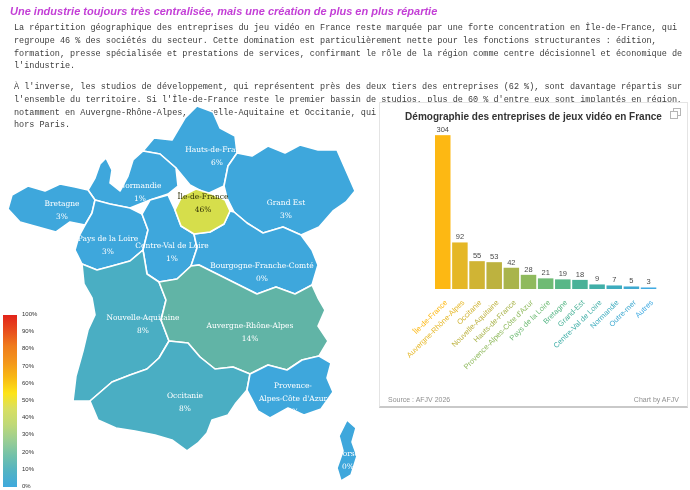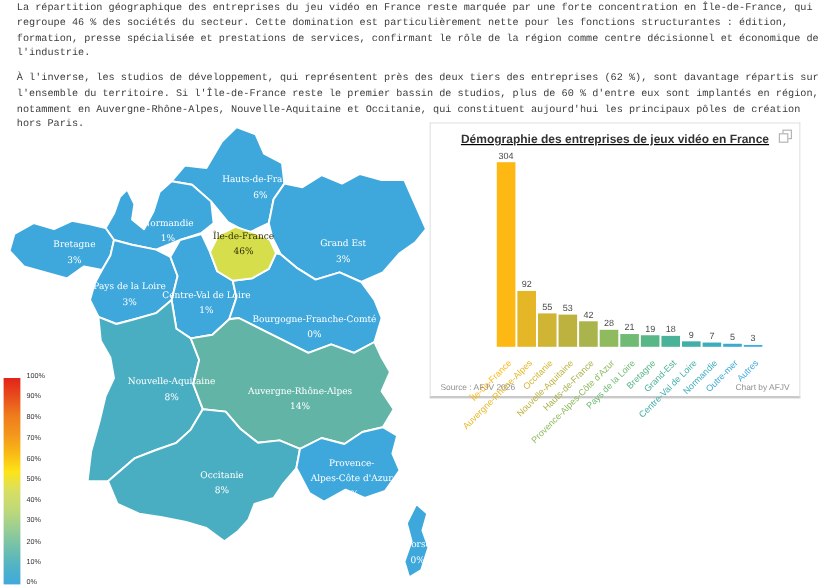--- a/index.html
+++ b/index.html
@@ -10,35 +10,36 @@
   .intro p{font-size:8.5px;color:#3d3d3d;line-height:1.5;margin:0 6px 8px 14px;font-family:Liberation Mono, monospace;}
 
   .map-svg{position:absolute;left:0;top:98px;}
   .map-svg path{stroke:#fff;stroke-width:1.6;stroke-linejoin:round;}
   .map-svg text{font-family:"DejaVu Serif","Liberation Serif",serif;font-size:7.5px;text-anchor:middle;}
 
   .legend-wrap{position:absolute;left:3px;top:313px;width:44px;height:178px;}
   .legend-bar{position:absolute;left:0;top:2px;width:14px;height:172px;}
   .legend-label{position:absolute;left:19px;font-size:6px;color:#333;white-space:nowrap;}
 
-  .chart-panel{position:absolute;left:358px;top:102px;width:309px;height:230px;background:#fff;
-               border:1px solid #e4e4e4;border-bottom:2px solid #c9c9c9;box-sizing:border-box;text-decoration:underline;}
+  .chart-panel{position:absolute;left:379px;top:102px;width:309px;height:306px;background:#fff;
+               border:1px solid #e4e4e4;border-bottom:2px solid #c9c9c9;box-sizing:border-box;}
   .chart-title{text-align:center;font-weight:bold;font-size:10px;color:#333;margin:8px 14px 0 14px;}
   .export-icon{position:absolute;top:5px;right:6px;width:11px;height:11px;}
   .export-icon .sq1{position:absolute;left:0;bottom:0;width:6px;height:6px;border:1px solid #b5b5b5;background:#fff;}
   .export-icon .sq2{position:absolute;right:0;top:0;width:6px;height:6px;border:1px solid #b5b5b5;background:#fff;}
   .chart-svg{position:absolute;left:0;top:24px;overflow:visible;}
   .chart-footer{position:absolute;left:8px;right:8px;bottom:3px;display:flex;justify-content:space-between;
                 font-size:7px;color:#909090;}
 </style>
 </head>
 <body>
 
 <div class="canvas">
 
+  <div class="doc-title">Une industrie toujours très centralisée, mais une création de plus en plus répartie</div>
 
   <div class="intro">
     <p>La répartition géographique des entreprises du jeu vidéo en France reste marquée par une forte concentration en Île-de-France, qui regroupe 46 % des sociétés du secteur. Cette domination est particulièrement nette pour les fonctions structurantes : édition, formation, presse spécialisée et prestations de services, confirmant le rôle de la région comme centre décisionnel et économique de l'industrie.</p>
     <p>À l'inverse, les studios de développement, qui représentent près des deux tiers des entreprises (62 %), sont davantage répartis sur l'ensemble du territoire. Si l'Île-de-France reste le premier bassin de studios, plus de 60 % d'entre eux sont implantés en région, notamment en Auvergne-Rhône-Alpes, Nouvelle-Aquitaine et Occitanie, qui constituent aujourd'hui les principaux pôles de création hors Paris.</p>
   </div>
 
   <svg class="map-svg" width="390" height="392" viewBox="0 0 390 392">
     <g id="map-regions">
       <path d="M197,8 L213,14 L220,30 L235,38 L237,55 L228,68 L224,88 L207,96 L190,87 L176,70 L160,56 L143,53 L154,40 L172,42 L185,20 Z" fill="#3ea7dc"></path>
       <path d="M143,53 L160,56 L176,70 L178,88 L168,96 L150,102 L130,110 L110,106 L95,102 L88,92 L95,80 L100,66 L106,60 L112,72 L110,85 L120,93 L128,78 L133,62 Z" fill="#3ea7dc"></path>

